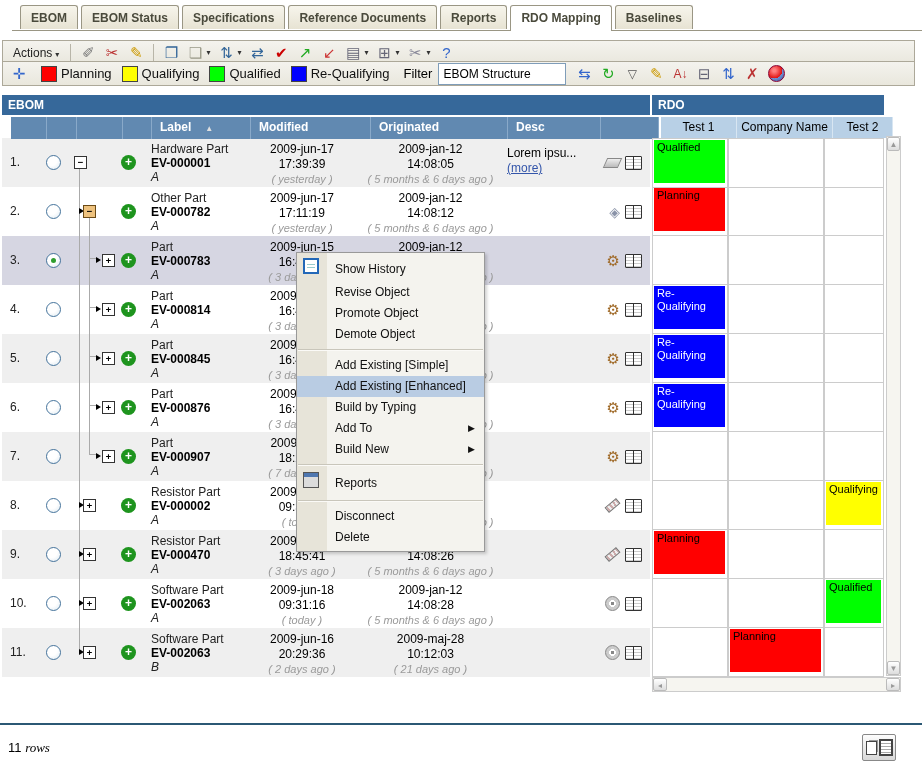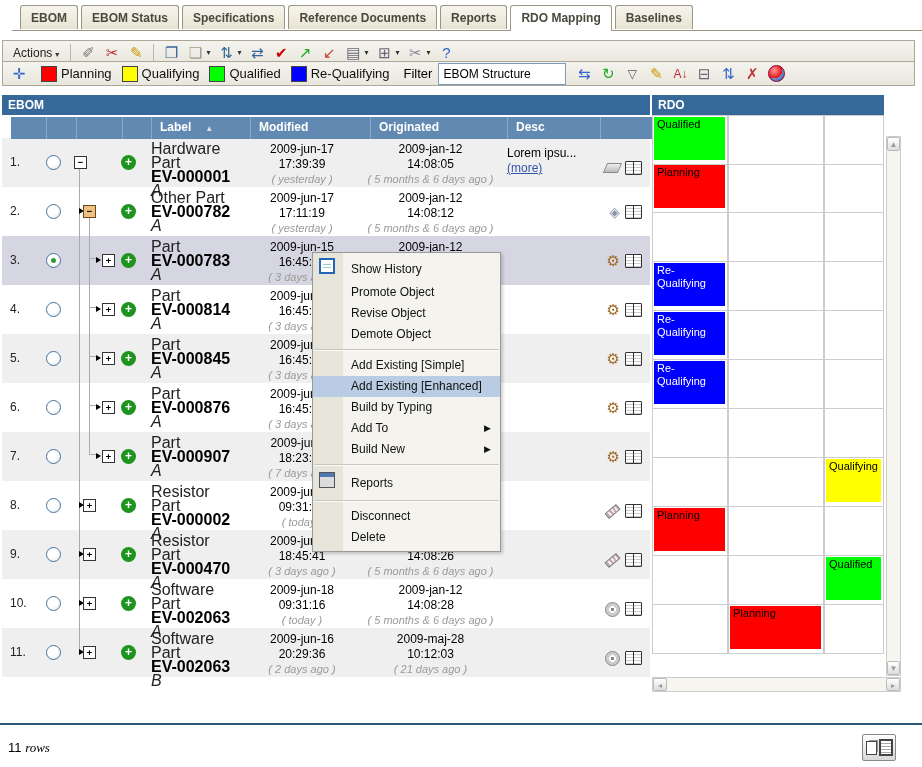--- a/index.html
+++ b/index.html
@@ -50,21 +50,21 @@
   .num{font-size:12px;color:#222;padding:17px 0 0 8px;}
   .radio{position:absolute;left:8px;top:17px;width:13px;height:13px;border:1px solid #46749c;border-radius:50%;
     background:radial-gradient(circle at 35% 30%,#fff 45%,#dce8f0);cursor:pointer;}
   .radio.sel::after{content:"";position:absolute;left:4px;top:4px;width:5px;height:5px;border-radius:50%;background:#2f9e2f;}
   .tarrow{position:absolute;top:21px;width:0;height:0;border-left:5px solid #000;border-top:3px solid transparent;border-bottom:3px solid transparent;z-index:3;}
   .tbox{position:absolute;top:18px;width:11px;height:11px;border:1px solid #333;background:#fff;font:bold 9px/10px "DejaVu Sans Mono",monospace;
     text-align:center;cursor:pointer;z-index:3;}
   .tbox.tan{background:#eec27e;border-color:#6b4a16;}
   .plus{position:absolute;left:7px;top:17px;width:15px;height:15px;border-radius:50%;background:#1e941e;color:#fff;
     font:bold 12px/15px "Liberation Sans",sans-serif;text-align:center;cursor:pointer;}
-  .label-c{padding:4px 0 0 8px;line-height:14px;font-size:16px;color:#222;}
+  .label-c{padding:4px 0 0 8px;line-height:14px;font-size:12px;color:#222;}
   .label-c .t2{font-weight:bold;color:#000;}
   .label-c .t3{font-style:italic;}
   .date-c{text-align:center;padding-top:4px;line-height:15px;font-size:12px;}
   .ago{color:#9a9a9a;font-size:11px;font-style:italic;}
   .desc-c{padding:8px 0 0 8px;line-height:15px;}
   .more{color:#3355aa;text-decoration:underline;cursor:pointer;}
   .icons-c{display:flex;align-items:center;justify-content:flex-end;gap:5px;padding-right:8px;}
   .gear{font-size:15px;color:#a06a28;}
   .ribbon{font-size:14px;color:#8a93a8;}
   .i-eraser{display:inline-block;width:13px;height:8px;background:linear-gradient(#eee,#bbb);border:1px solid #888;transform:skewX(-24deg);}
@@ -85,21 +85,21 @@
   
   .vscroll{position:absolute;left:884px;top:41px;width:15px;height:540px;background:#f6f5f0;border:1px solid #ccc;box-sizing:border-box;}
   .sbtn{width:13px;height:14px;background:linear-gradient(#fff,#ddd);border:1px solid #bbb;box-sizing:border-box;
     font-size:8px;line-height:13px;text-align:center;color:#999;border-radius:2px;cursor:pointer;}
   .vscroll .bottom{position:absolute;bottom:0;}
   .hscroll{position:absolute;left:650px;top:582px;width:249px;height:15px;background:#f6f5f0;border:1px solid #ccc;box-sizing:border-box;display:flex;justify-content:space-between;}
   .hscroll .sbtn{height:13px;width:14px;}
 
   
   .ctxmenu{position:absolute;left:294px;top:157px;width:187px;background:linear-gradient(90deg,#e7e4d9 0,#e7e4d9 30px,#f4f3ee 30px);
-    border:1px solid #999;box-shadow:2px 2px 3px rgba(0,0,0,.18);z-index:10;padding:3px 0;margin-left:16px;}
+    border:1px solid #999;box-shadow:2px 2px 3px rgba(0,0,0,.18);z-index:10;padding:3px 0;}
   .mi{position:relative;height:21px;line-height:21px;padding-left:38px;font-size:12px;color:#111;cursor:pointer;white-space:nowrap;}
   .mi.hl{background:#b9cce3;}
   .mi .sub{position:absolute;right:9px;top:0;font-size:9px;color:#111;}
   .msep{height:1px;background:#c9c6bb;border-bottom:1px solid #fbfaf7;margin:4px 1px;}
   .mico{position:absolute;left:6px;top:2px;width:16px;height:16px;box-sizing:border-box;}
   .mico.history{border:2px solid #2368b8;background:#fff repeating-linear-gradient(#fff 0 2px,#9cc 2px 3px) 2px 2px/8px 8px no-repeat;}
   .mico.reports{border:1px solid #555;background:linear-gradient(#4f77b0 0 4px,#dcdcdc 4px);}
   .mi.tall{height:26px;line-height:26px;}
 
   
@@ -607,20 +607,25 @@
         <div class="stub" style="left:87px;width:7px;top:163px;"></div>
         <div class="stub" style="left:87px;width:7px;top:212px;"></div>
         <div class="stub" style="left:87px;width:7px;top:261px;"></div>
         <div class="stub" style="left:87px;width:7px;top:310px;"></div>
         <div class="stub" style="left:87px;width:7px;top:359px;"></div>
       </div>
     </div>
 
     <div class="col-rdo" id="col-rdo">
       <div class="band">RDO</div>
+      <div class="subhead rdo" id="rdo-subhead">
+          <div class="shc">Test 1</div>
+          <div class="shc">Company Name</div>
+          <div class="shc">Test 2</div>
+        </div>
       <div id="rdo-rows">
           <div class="rrow">
             <div class="c">
               <div class="blk" style="background: rgb(0, 255, 0); color: rgb(0, 0, 0);">Qualified</div>
             </div>
             <div class="c"></div>
             <div class="c"></div>
           </div>
           <div class="rrow">
             <div class="c">
@@ -695,22 +700,22 @@
       <div class="sbtn">▲</div>
       <div class="sbtn bottom">▼</div>
     </div>
     <div class="hscroll">
       <div class="sbtn">◂</div>
       <div class="sbtn">▸</div>
     </div>
 
     <div class="ctxmenu" id="ctxmenu">
         <div class="mi tall"><span class="mico history"></span><span>Show History</span></div>
+        <div class="mi"><span>Revise Object</span></div>
         <div class="mi"><span>Promote Object</span></div>
-        <div class="mi"><span>Revise Object</span></div>
         <div class="mi"><span>Demote Object</span></div>
         <div class="msep"></div>
         <div class="mi"><span>Add Existing [Simple]</span></div>
         <div class="mi hl"><span>Add Existing [Enhanced]</span></div>
         <div class="mi"><span>Build by Typing</span></div>
         <div class="mi"><span>Add To</span><span class="sub">▶</span></div>
         <div class="mi"><span>Build New</span><span class="sub">▶</span></div>
         <div class="msep"></div>
         <div class="mi tall"><span class="mico reports"></span><span>Reports</span></div>
         <div class="msep"></div>

